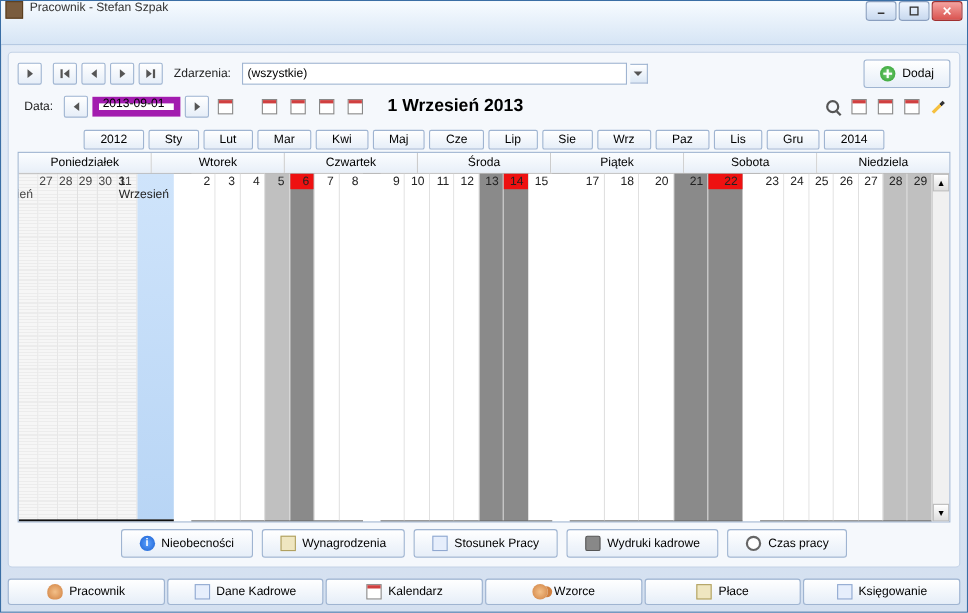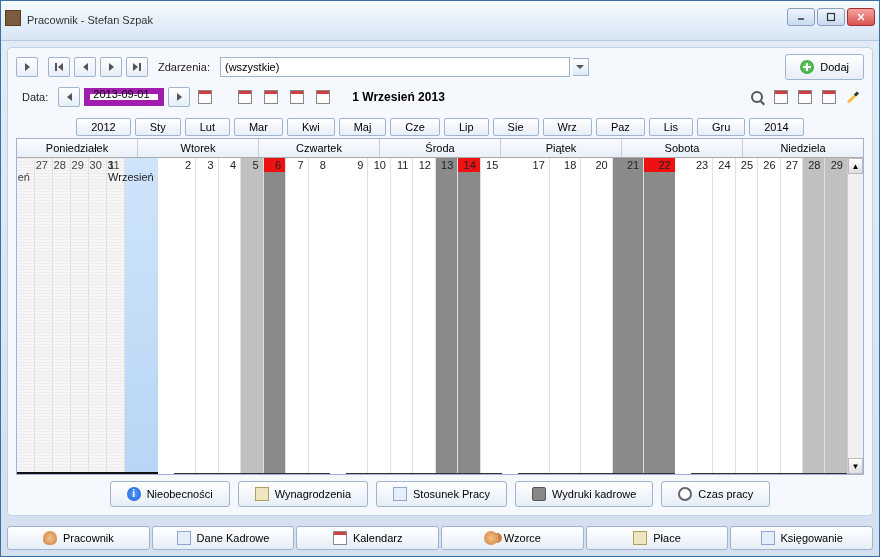--- a/index.html
+++ b/index.html
@@ -1,18 +1,18 @@
 <!DOCTYPE html>
 <html><head>
 <meta charset="utf-8">
 <style>
   * { box-sizing: border-box; margin: 0; padding: 0; font-family: Tahoma, sans-serif; font-size: 11px; }
   body { background: #fff; }
   .window { width: 880px; height: 557px; border: 1px solid #3a6ea5; background: linear-gradient(#e4ecf7, #d4e0f0); position: relative; display: flex; flex-direction: column; }
-  .titlebar { height: 40px; background: linear-gradient(#f7fbff, #d6e5f5); display: flex; align-items: flex-end; padding: 14px 4px; border-bottom: 1px solid #b5c9e2; }
+  .titlebar { height: 40px; background: linear-gradient(#f7fbff, #d6e5f5); display: flex; align-items: flex-start; padding: 0 4px; border-bottom: 1px solid #b5c9e2; }
   .titlebar .app-icon { width: 16px; height: 16px; margin-right: 6px; background: #7a5c3e; border: 1px solid #5a3e1e; }
   .titlebar .title { flex: 1; color: #333; }
   .titlebar .win-btns { display: flex; gap: 2px; }
   .win-btn { width: 28px; height: 18px; border: 1px solid #8a9fbf; border-radius: 3px; background: linear-gradient(#f0f6ff, #c8d9ef); display: flex; align-items: center; justify-content: center; cursor: pointer; }
   .win-btn.close { background: linear-gradient(#f5a3a0, #d9534f); border-color: #a03030; color: #fff; }
   .win-btn svg { width: 10px; height: 10px; }
 
   .content { flex: 1; margin: 6px; background: #f5f8fc; border: 1px solid #c3d2e6; border-radius: 4px; display: flex; flex-direction: column; padding: 6px 8px 8px 8px; }
 
   .row1 { display: flex; align-items: center; gap: 4px; margin-bottom: 6px; }
@@ -26,21 +26,21 @@
   .add-btn { height: 26px; padding: 0 14px; border: 1px solid #9fb4d1; background: linear-gradient(#fff,#e6eef8); border-radius: 3px; display: flex; align-items: center; gap: 6px; cursor: pointer; font-size: 12px; }
   .add-icon { width: 14px; height: 14px; border-radius: 50%; background: radial-gradient(#7bd07b,#2a9d2a); position: relative; }
   .add-icon::before, .add-icon::after { content:''; position:absolute; background:#fff; }
   .add-icon::before { left: 6px; top:3px; width:2px; height:8px; }
   .add-icon::after { top:6px; left:3px; height:2px; width:8px; }
 
   .row2 { display: flex; align-items: center; gap: 4px; margin-bottom: 4px; }
   .row2 .label-txt { font-weight: normal; }
   .date-input { width: 80px; height: 18px; border: 6px solid #a21caf; background: #fff; padding: 0 3px; display: flex; align-items: flex-end; }
   .icon-btn { width: 22px; height: 22px; border: 1px solid transparent; display:flex;align-items:center;justify-content:center; cursor:pointer; border-radius:2px; }
-  .date-title { font-weight: bold; font-size: 12px; margin-left: 14px; }
+  .date-title { font-weight: bold; font-size: 16px; margin-left: 14px; }
   .toolbar-right { margin-left: auto; display: flex; gap: 2px; }
 
   .year-month-bar { display: flex; justify-content: center; gap: 4px; margin: 6px 0 2px 0; }
   .ym-btn { height: 18px; padding: 0 14px; border: 1px solid #9fb4d1; background: linear-gradient(#fff,#e6eef8); border-radius: 2px; cursor:pointer; display:flex;align-items:center; }
 
   .cal-wrap { flex:1; border:1px solid #9fb4d1; background:#fff; display:flex; flex-direction:column; overflow:hidden; position:relative; }
   .dow-row { display:flex; border-bottom:1px solid #aaa; }
   .dow-cell { flex:1; text-align:center; padding:3px 0; background:linear-gradient(#fbfdff,#e8eff8); border-right:1px solid #ccc; }
   .dow-cell:last-child { border-right:none; }
   .cal-body { flex:1; display:flex; flex-direction:row; position:relative; }

